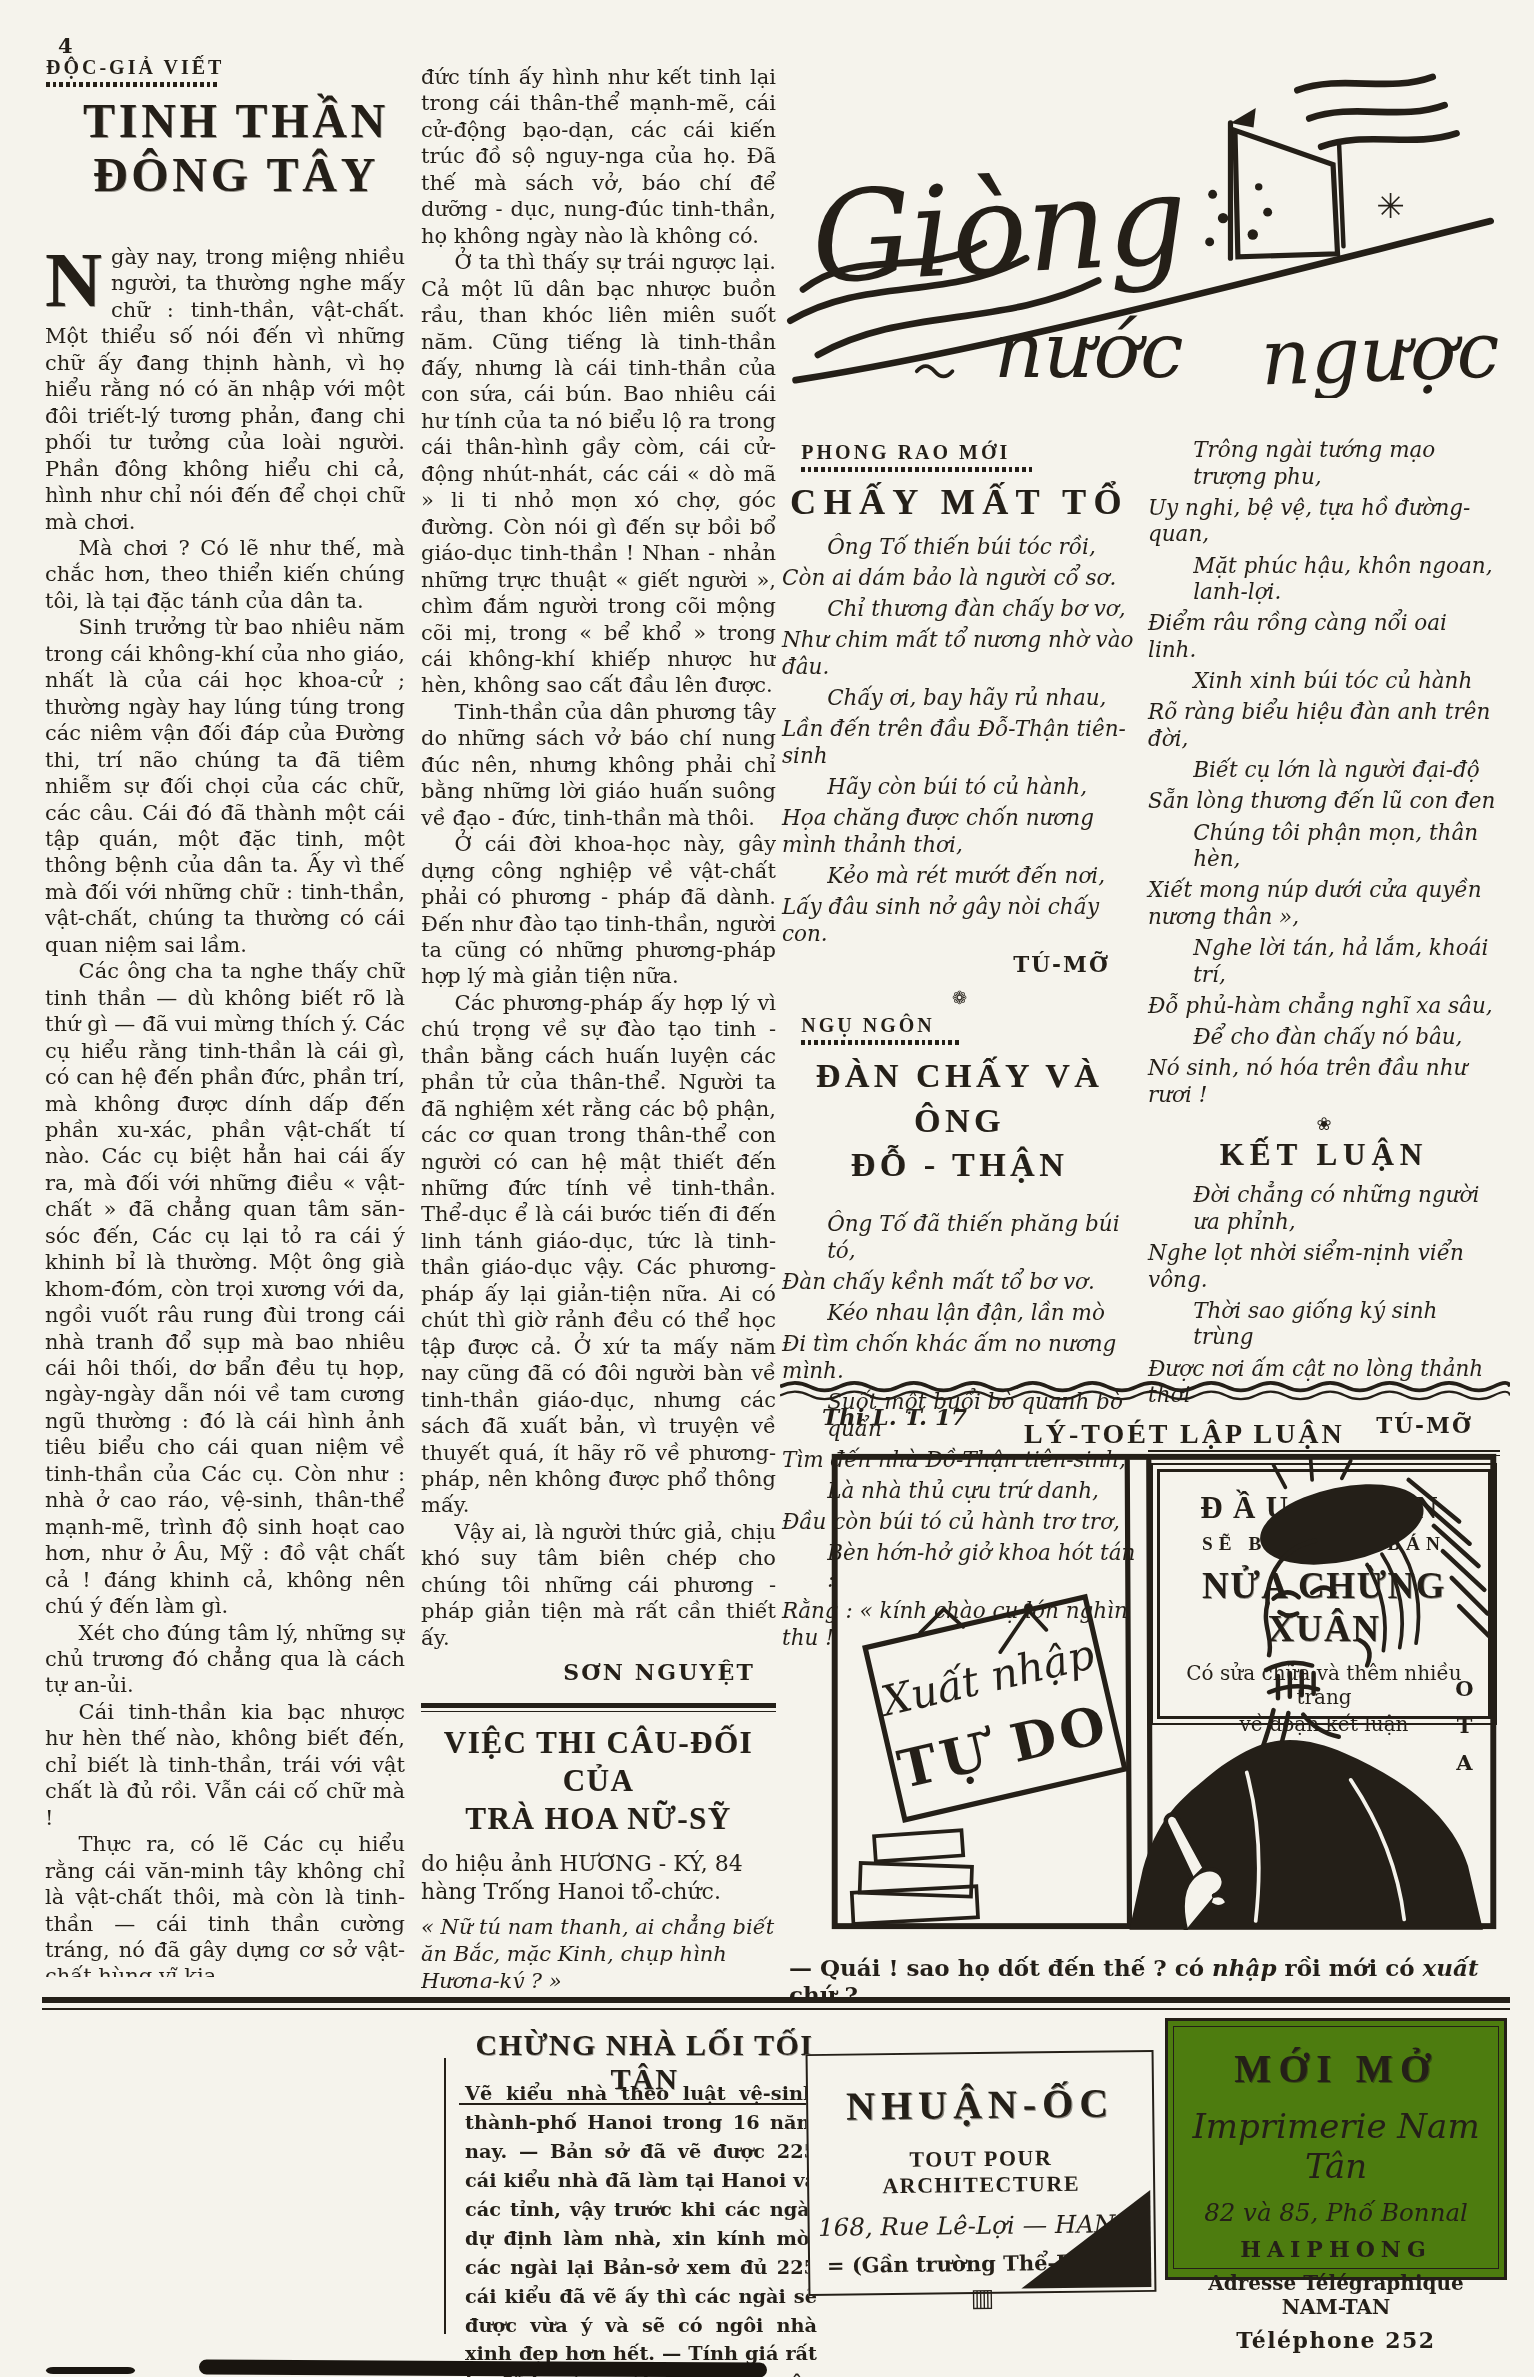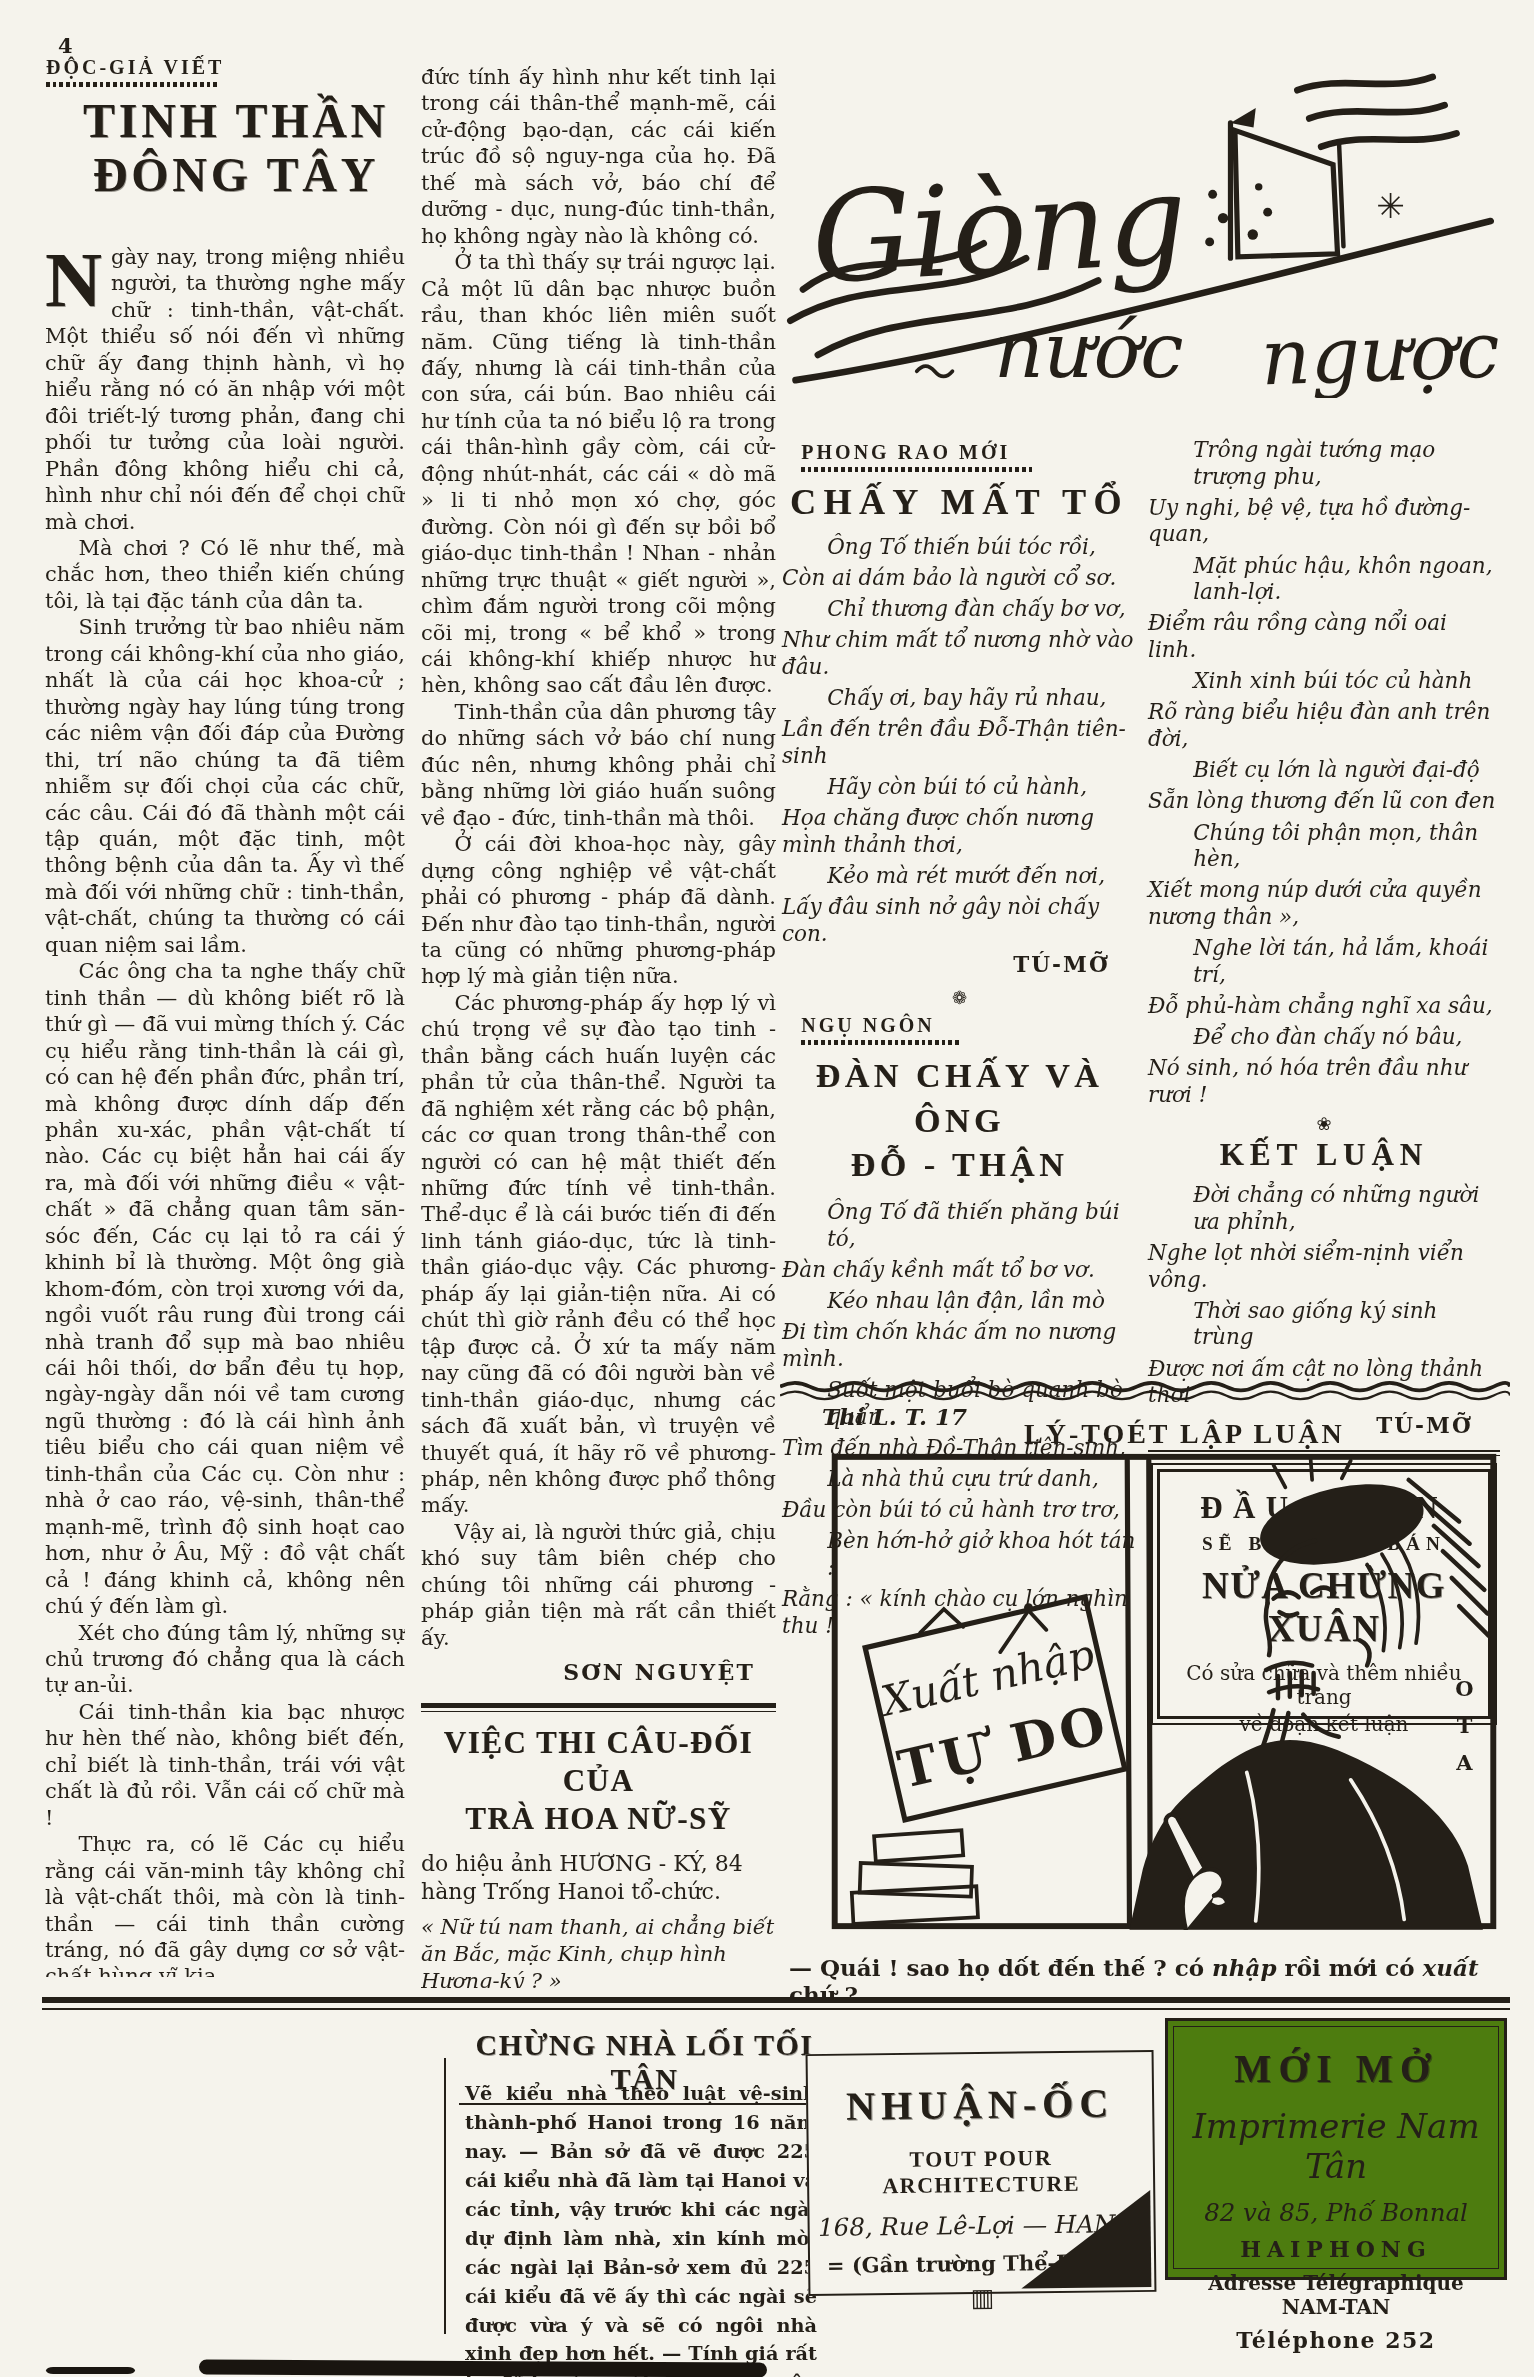--- a/index.html
+++ b/index.html
@@ -175,21 +175,21 @@
     <div class="poem-sig" style="margin-top:4.5px;">TÚ-MỠ</div>
     <div class="orn" style="margin-top:10.4px;">❁</div>
     <div class="kicker" style="margin-left:19.3px;margin-top:6px;">
       <span>NGỤ NGÔN</span>
       <div class="bar" style="width:160px;"></div>
     </div>
     <div class="section-title" style="font-size:34px;letter-spacing:4.5px;line-height:1.3;margin-top:9px;">
       <div>ĐÀN CHẤY VÀ ÔNG</div>
       <div>ĐỖ - THẬN</div>
     </div>
-    <div class="poem" style="margin-top:12px;">
+    <div class="poem" style="margin-top:24px;">
         <div class="poem-line">Ông Tố đã thiến phăng búi tó,</div>
         <div class="poem-line">Đàn chấy kềnh mất tổ bơ vơ.</div>
         <div class="poem-line">Kéo nhau lận đận, lần mò</div>
         <div class="poem-line">Đi tìm chốn khác ấm no nương mình.</div>
         <div class="poem-line">Suốt một buổi bò quanh bò quẩn</div>
         <div class="poem-line">Tìm đến nhà Đồ-Thận tiên-sinh,</div>
         <div class="poem-line">Là nhà thủ cựu trứ danh,</div>
         <div class="poem-line">Đầu còn búi tó củ hành trơ trơ,</div>
         <div class="poem-line">Bèn hớn-hở giở khoa hót tán :</div>
         <div class="poem-line">Rằng : « kính chào cụ lớn nghìn thu !</div>

